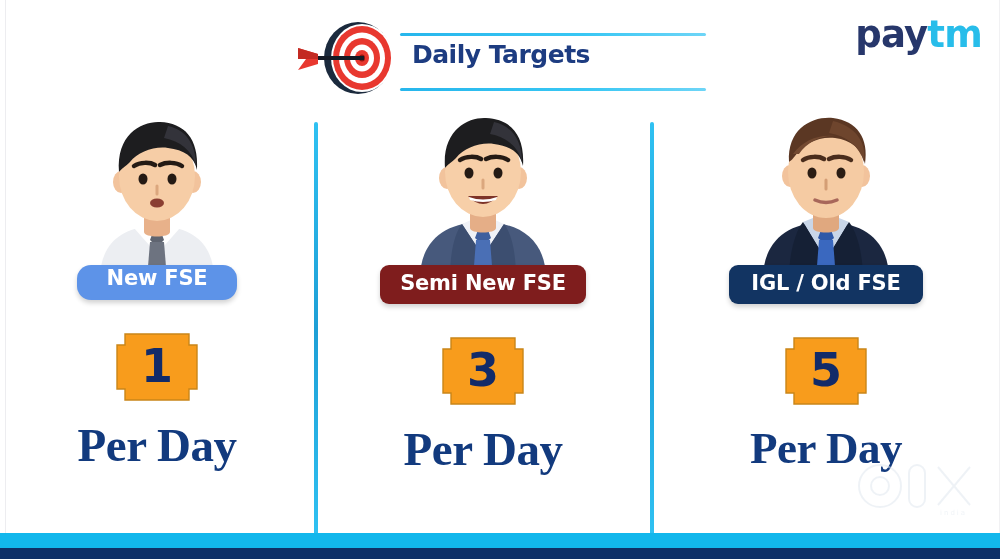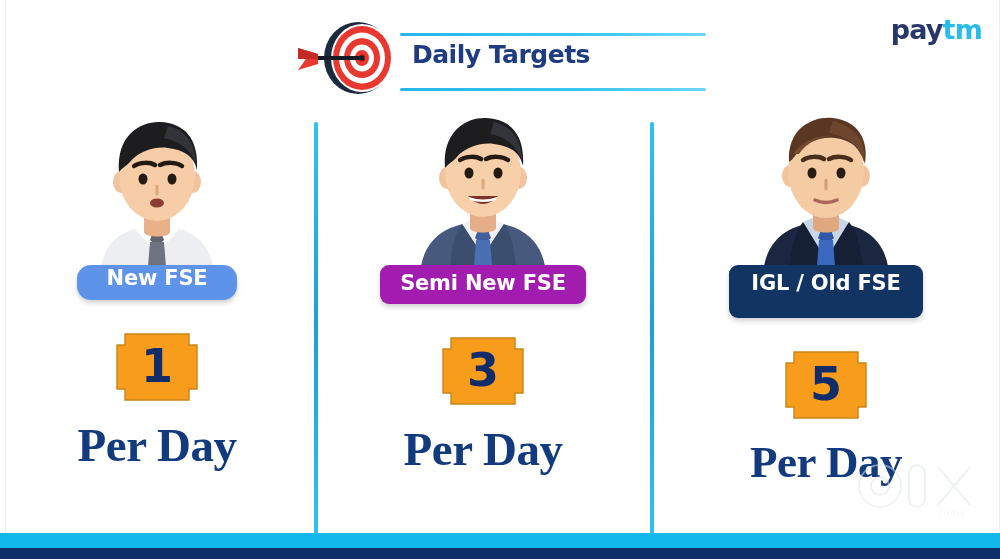--- a/index.html
+++ b/index.html
@@ -44,21 +44,21 @@
     left: 0;
     top: 0;
     width: 1000px;
     height: 110px;
   }
 
   .brand-logo {
     position: absolute;
     right: 18px;
     top: 16px;
-    font-size: 27px;
+    font-size: 37px;
     font-weight: bold;
     letter-spacing: -0.8px;
     line-height: 1;
     font-family: "DejaVu Sans", sans-serif;
     user-select: none;
   }
   .brand-logo .pay { color: #27376b; }
   .brand-logo .tm  { color: #28bdea; }
 
   .title-wrap {
@@ -157,22 +157,22 @@
     font-size: 21px;
     font-weight: bold;
     line-height: 1;
     white-space: nowrap;
     box-shadow: 0 3px 5px rgba(0,0,0,0.18);
     font-family: "DejaVu Sans", sans-serif;
     letter-spacing: -0.2px;
     text-align: center;
   }
   .role-badge.b1 { background: #5d93e8; border-radius: 14px; padding: 3px 30px 11px; }
-  .role-badge.b2 { background: #a21caf; border-radius: 9px; padding: 8px 20px 10px; }
-  .role-badge.b3 { background: #123462; border-radius: 9px; padding: 8px 22px 24px; }
+  .role-badge.b2 { background: #7f1d1d; border-radius: 9px; padding: 8px 20px 10px; }
+  .role-badge.b3 { background: #123462; border-radius: 9px; padding: 8px 22px 10px; }
 
   
   .num-plaque {
     position: relative;
     width: 84px;
     height: 70px;
     margin-top: 32px;
     display: flex;
     align-items: center;
     justify-content: center;

